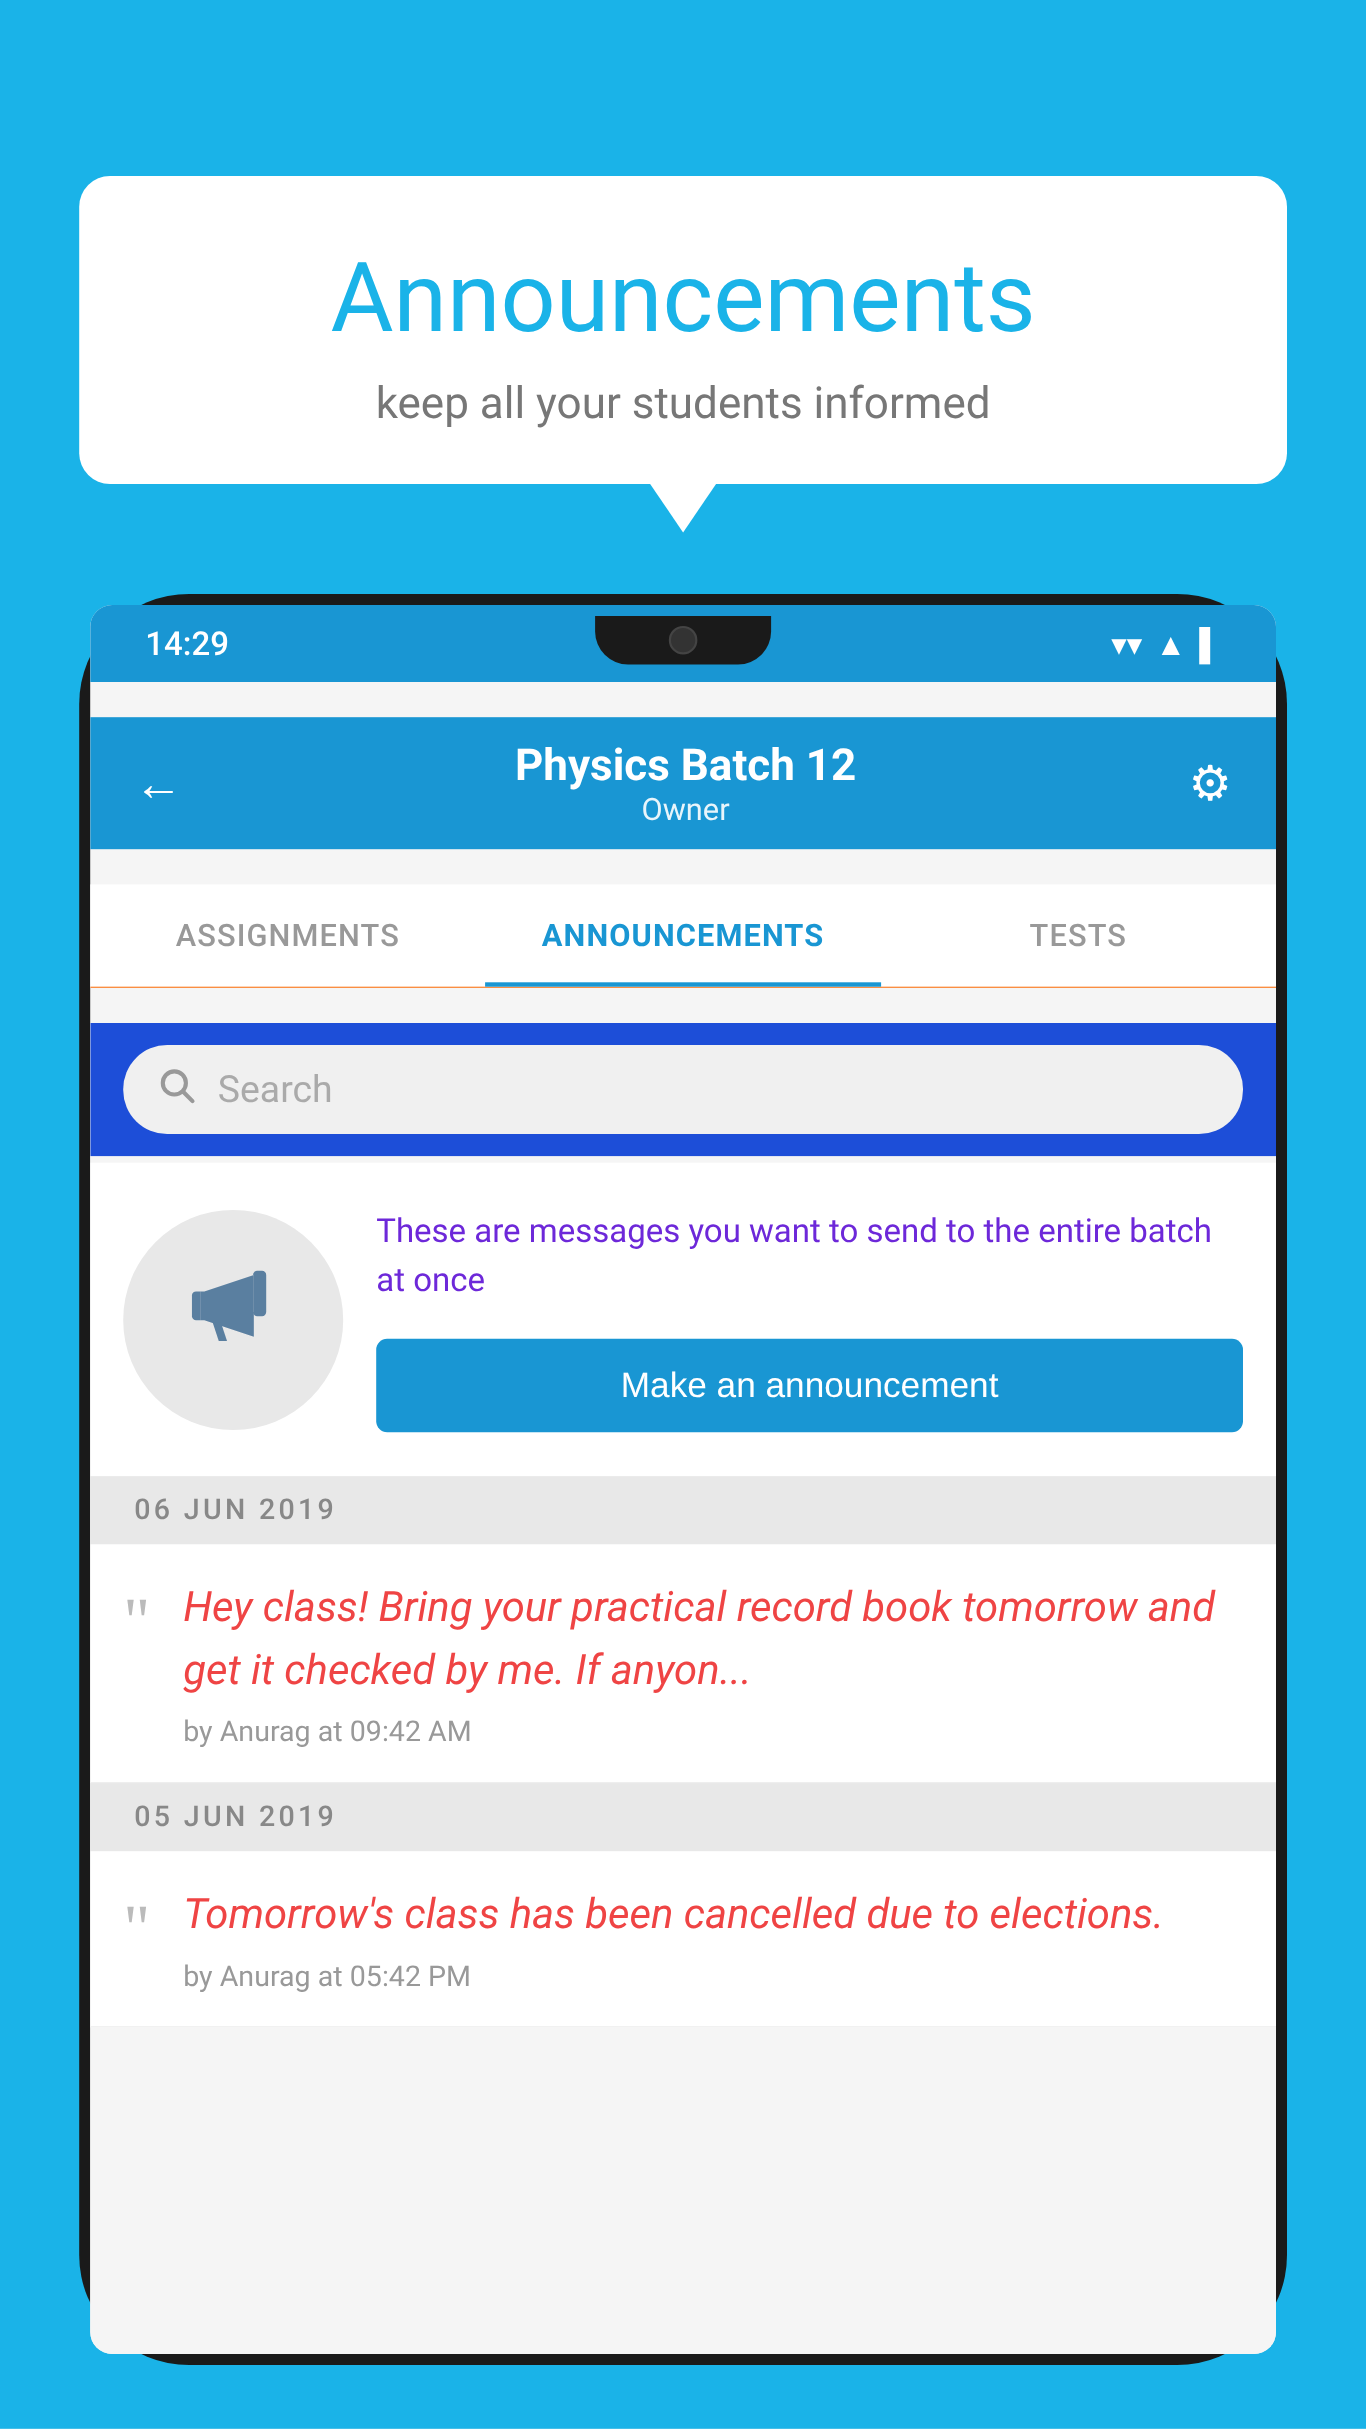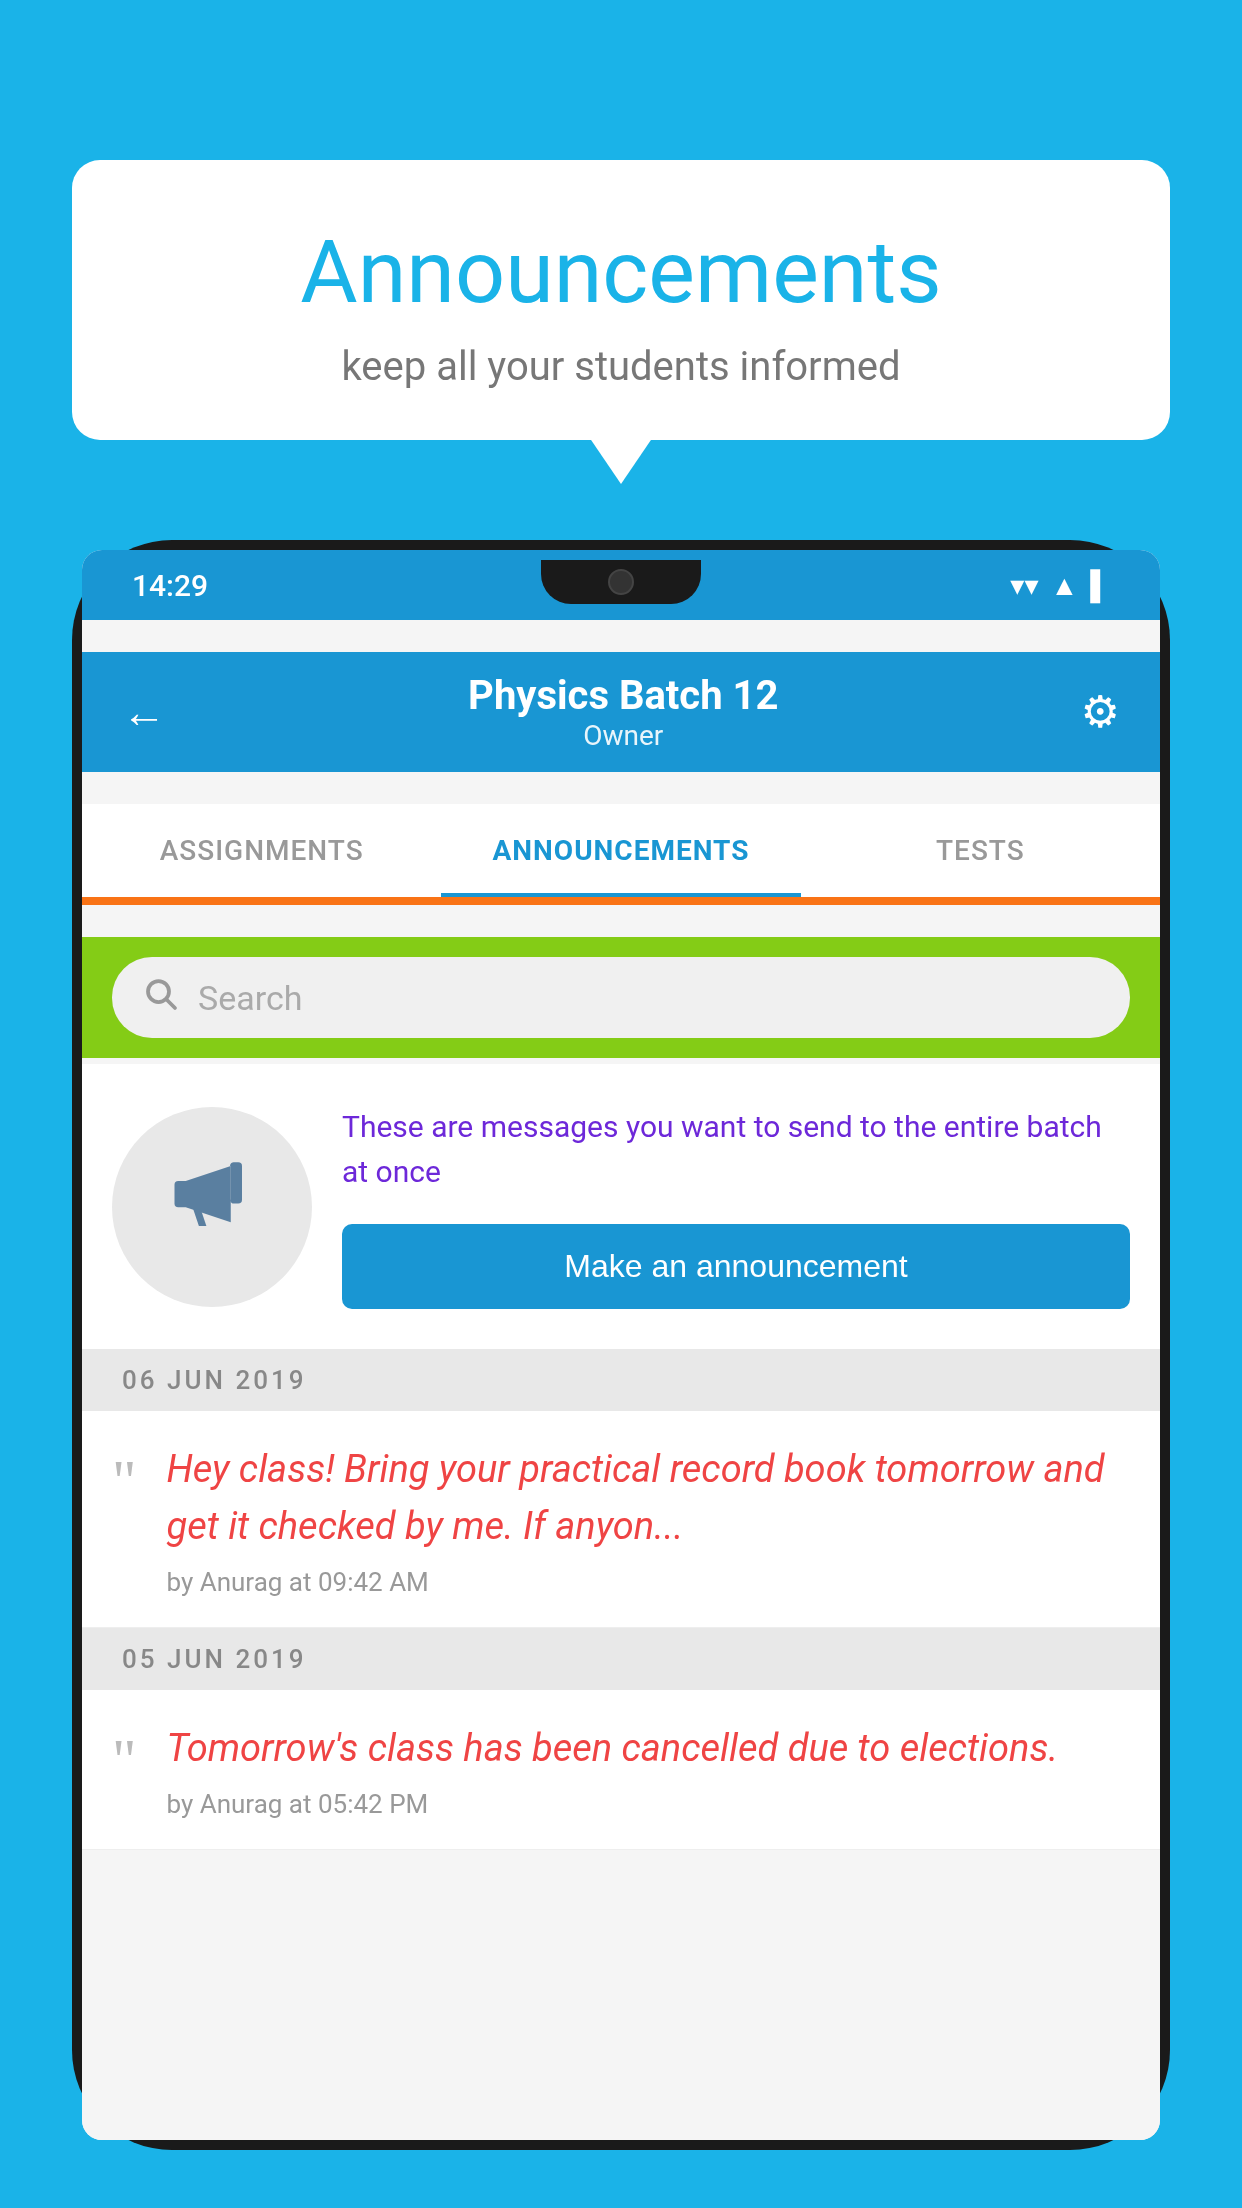--- a/index.html
+++ b/index.html
@@ -168,21 +168,21 @@
     .settings-btn {
       color: white;
       font-size: 44px;
       cursor: pointer;
     }
 
     
     .tabs {
       background: white;
       display: flex;
-      border-bottom: 8px solid #f97316;
+      border-bottom: 1px solid #f97316;
       flex-shrink: 0;
     }
 
     .tab {
       flex: 1;
       padding: 30px 20px;
       text-align: center;
       font-size: 28px;
       color: #999;
       font-weight: 500;
@@ -208,21 +208,21 @@
 
     
     .content {
       flex: 1;
       overflow-y: auto;
       background: #f5f5f5;
     }
 
     
     .search-container {
-      background: #84cc16;
+      background: #1d4ed8;
       padding: 20px 30px;
     }
 
     .search-box {
       background: #f0f0f0;
       border-radius: 40px;
       display: flex;
       align-items: center;
       padding: 18px 30px;
       gap: 20px;

